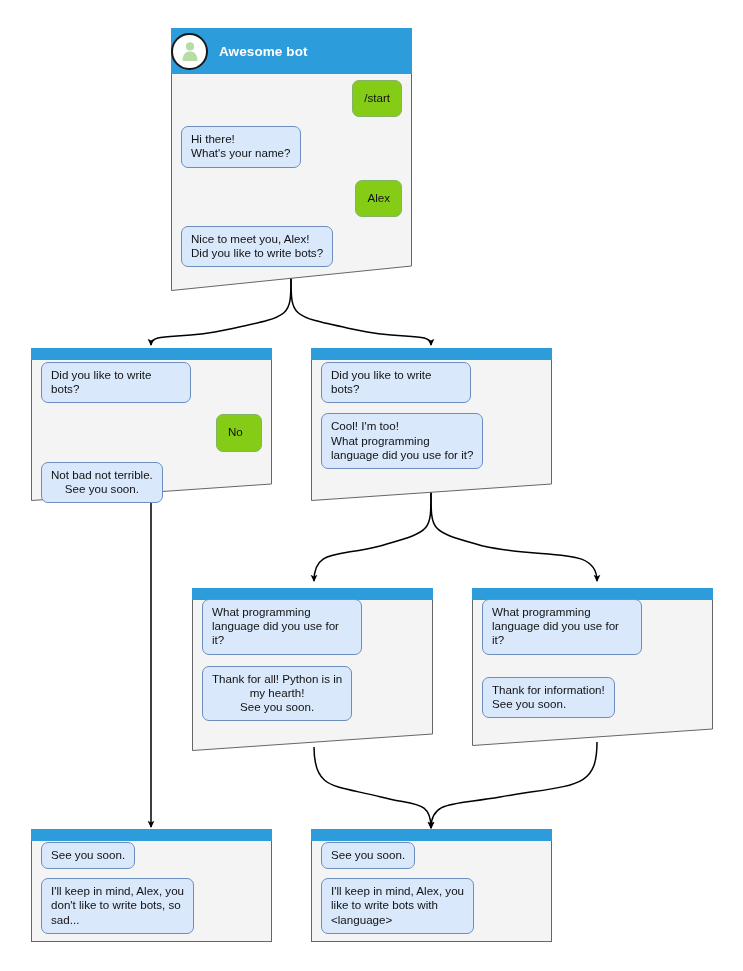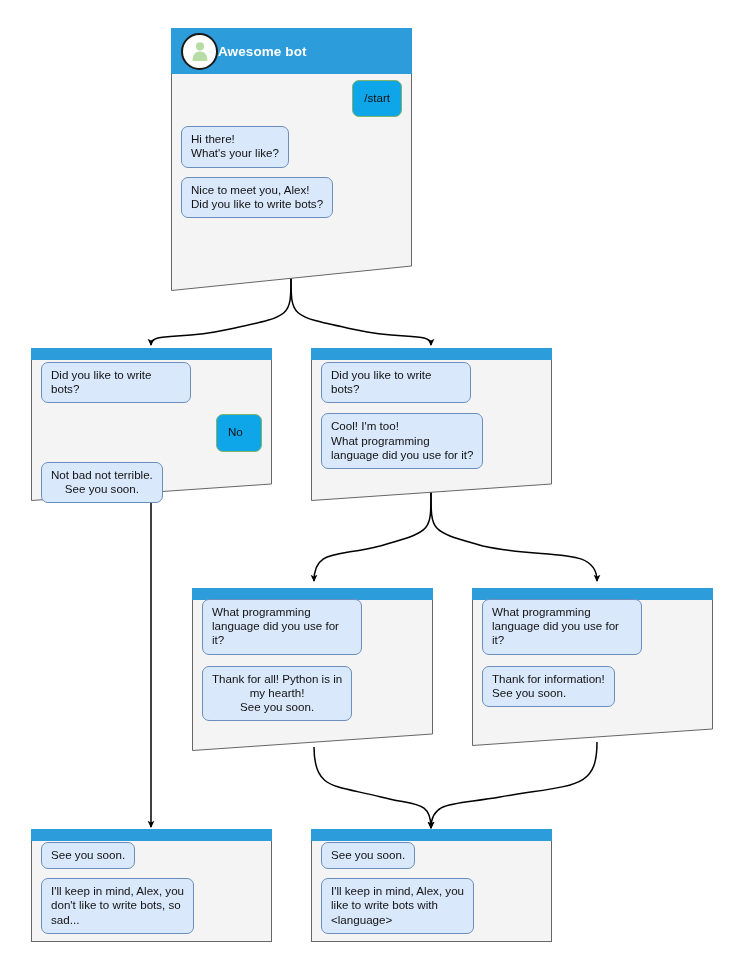--- a/index.html
+++ b/index.html
@@ -53,21 +53,22 @@
     left: 0;
     top: 0;
     height: 12px;
     width: 100%;
     box-sizing: border-box;
   }
   .card-header.tall {
     height: 46px;
     display: flex;
     align-items: center;
-    padding-left: 10px;
+    padding-left: 0;
+    gap: 11px;
   }
   .bot-title {
     color: #ffffff;
     font-size: 13.5px;
     font-weight: bold;
     letter-spacing: 0.1px;
   }
 
   .avatar {
     width: 37px;
@@ -106,21 +107,21 @@
     color: #111111;
     white-space: pre-line;
     max-width: 165px;
     box-sizing: border-box;
   }
   .bubble.bot {
     background: #dae8fc;
     border-color: #6c8ebf;
   }
   .bubble.user {
-    background: #0ea5e9;
+    background: #84cc16;
     border-color: #82b366;
     text-align: left;
     min-width: 46px;
   }
   .bubble.user.pad {
     padding: 10px 11px 11px 11px;
   }
 </style>
 </head>
 <body>
@@ -157,21 +158,24 @@
           </svg>
         </div>
         <span class="bot-title">Awesome bot</span>
       </div>
       <div class="msgs" style="top:52px;">
         <div class="row right">
           <div class="bubble user pad">/start</div>
         </div>
         <div class="row left" style="margin-top:6px;">
           <div class="bubble bot">Hi there!
-What's your like?</div>
+What's your name?</div>
+        </div>
+        <div class="row right" style="margin-top:12px;">
+          <div class="bubble user pad">Alex</div>
         </div>
         <div class="row left" style="margin-top:9px;">
           <div class="bubble bot" style="max-width:172px;">Nice to meet you, Alex!
 Did you like to write bots?</div>
         </div>
       </div>
     </div>
   </div>
 
   <div class="card" style="left:31px; top:348px; width:241px; height:154px;">
@@ -238,21 +242,21 @@
     <svg class="card-shape" viewBox="0 0 241 159" preserveAspectRatio="none">
       <polygon points="0.5,0.5 240.5,0.5 240.5,141 0.5,157.5" fill="#F4F4F4" stroke="#666666" stroke-width="1"></polygon>
     </svg>
     <div class="card-inner">
       <div class="card-header" style="background:#2D9CDB; width:241px;"></div>
       <div class="msgs" style="top:11px;">
         <div class="row left">
           <div class="bubble bot" style="max-width:160px;">What programming
 language did you use for it?</div>
         </div>
-        <div class="row left" style="margin-top:11px;">
+        <div class="row left" style="margin-top:22px;">
           <div class="bubble bot" style="max-width:160px;">Thank for information!
 See you soon.</div>
         </div>
       </div>
     </div>
   </div>
 
   <div class="card" style="left:31px; top:829px; width:241px; height:113px;">
     <svg class="card-shape" viewBox="0 0 241 113" preserveAspectRatio="none">
       <rect x="0.5" y="0.5" width="240" height="112" fill="#F4F4F4" stroke="#666666" stroke-width="1"></rect>

